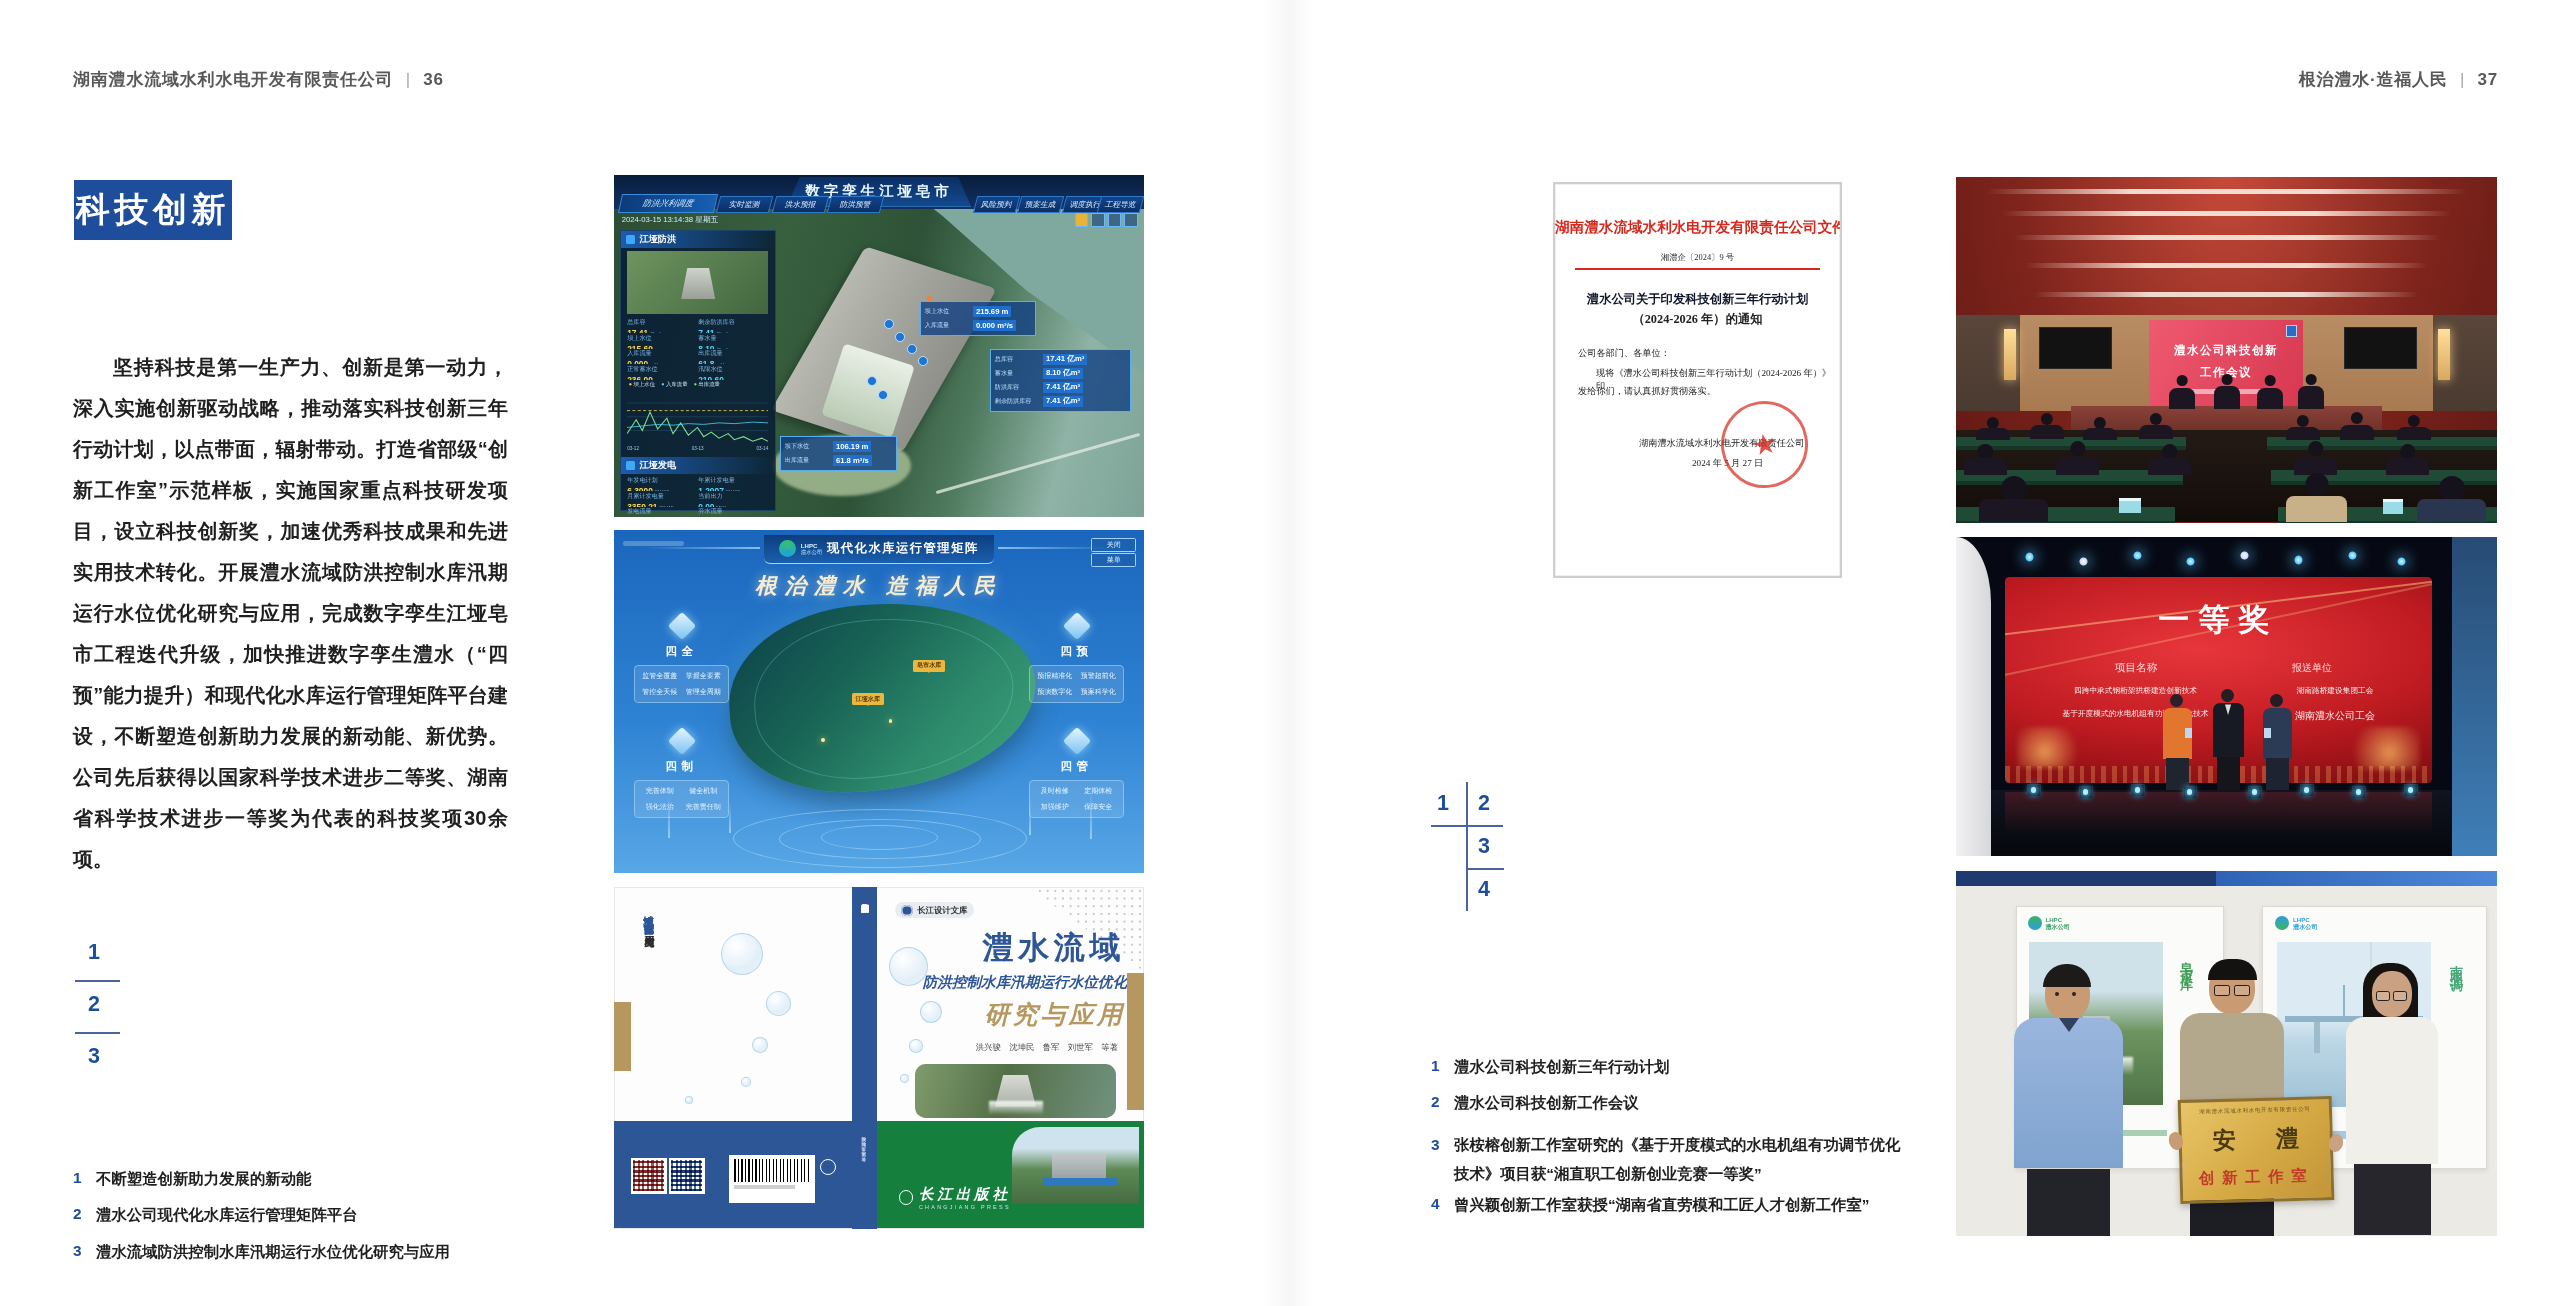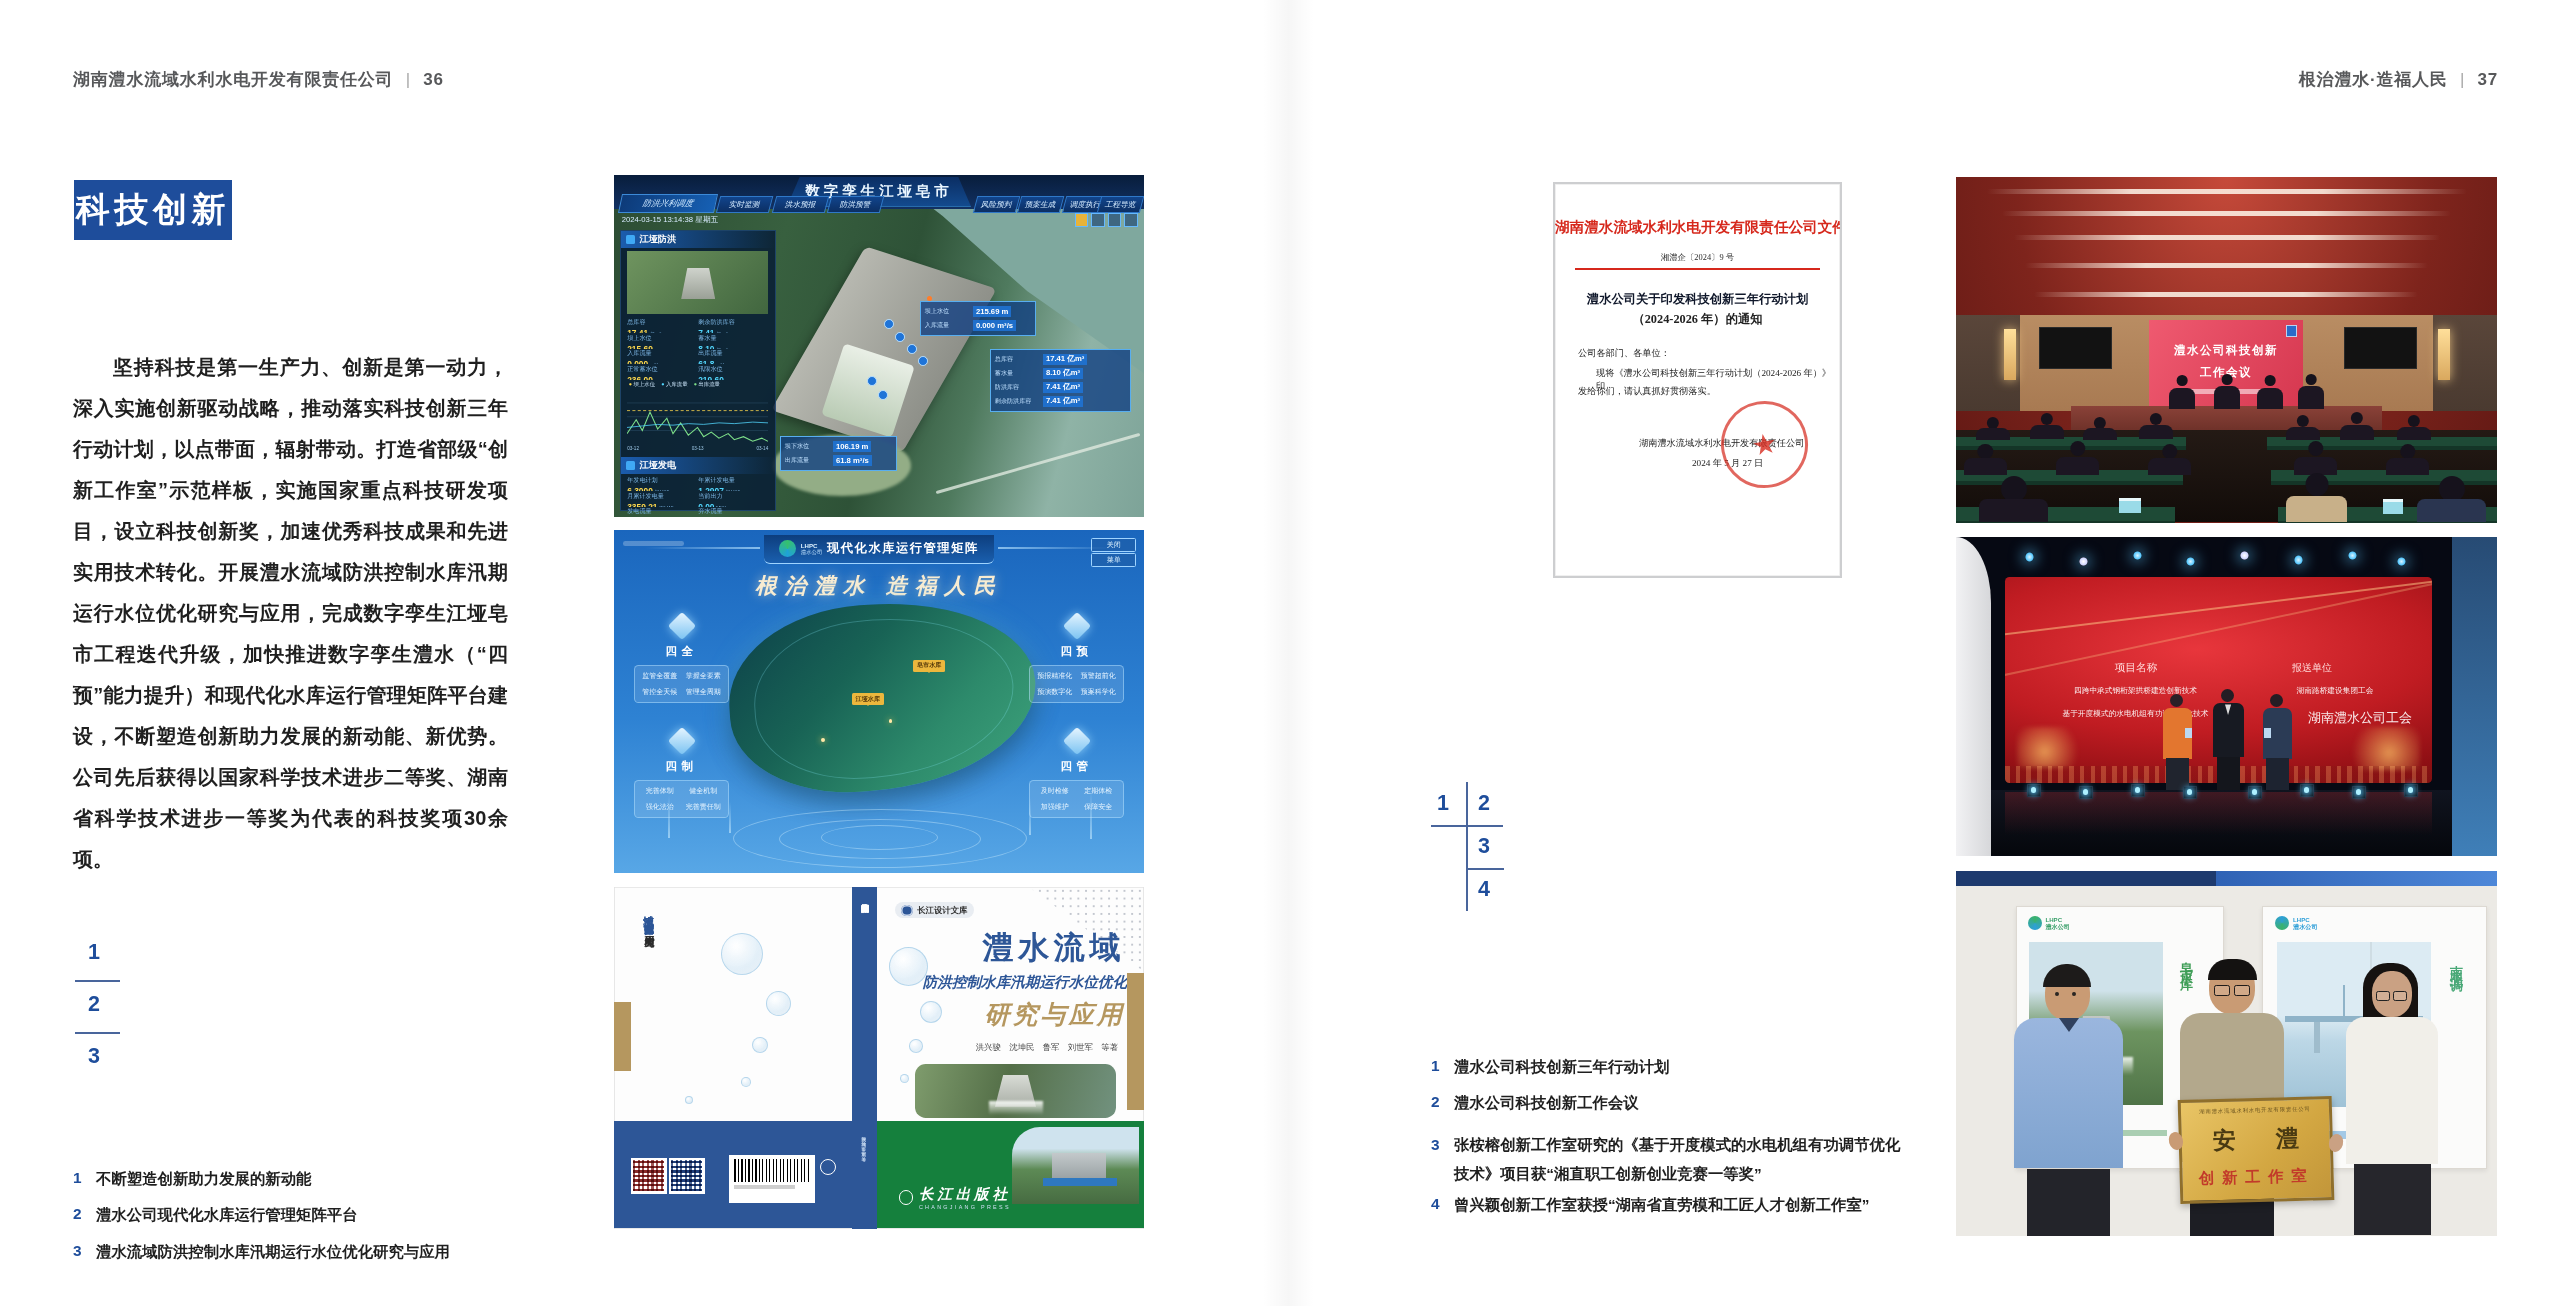--- a/index.html
+++ b/index.html
@@ -541,26 +541,27 @@
     <div class="aw-light" style="left:284px;top:14px;background:radial-gradient(#fff,#cfd6ff 55%,rgba(120,120,180,0) 75%);"></div>
     <div class="aw-light" style="left:338px;top:18.4px;"></div>
       <div class="aw-light" style="left:392px;top:14px;"></div>
       <div class="aw-light" style="left:441px;top:20px;"></div>
     <div class="abs" style="left:49px;top:40px;width:427px;height:206px;border-radius:4.6px;overflow:hidden;background:radial-gradient(120% 90% at 45% 35%,#e8363c 0%,#c01c22 45%,#8f0f14 75%,#6d090d 100%);">
       <div class="abs" style="left:-31px;top:28px;width:522px;height:1.5px;background:rgba(255,210,140,.5);transform:rotate(-7deg);"></div>
       <div class="abs" style="left:-31px;top:48px;width:522px;height:1.5px;background:rgba(255,210,140,.3);transform:rotate(-12deg);"></div>
       <div class="abs" style="left:12.3px;top:150px;width:69px;height:41px;background:radial-gradient(circle at 40% 60%,rgba(250,190,100,.75),rgba(250,190,100,0) 70%);filter:blur(2.3px);"></div>
       <div class="abs" style="left:338px;top:150px;width:77px;height:43px;background:radial-gradient(circle at 60% 60%,rgba(250,190,100,.75),rgba(250,190,100,0) 70%);filter:blur(2.3px);"></div>
       <div class="abs" style="left:0;bottom:0;width:100%;height:17px;background:repeating-linear-gradient(90deg,rgba(255,190,110,.28) 0 4.6px,rgba(120,30,20,.2) 4.6px 10.7px);"></div>
+      <div class="abs" style="left:0;top:21.5px;width:100%;text-align:center;font-size:31px;font-weight:700;color:#fff;letter-spacing:9.2px;">一等奖</div>
       <div class="abs" style="left:54px;top:84px;width:154px;text-align:center;font-size:10.7px;color:#ffd9d9;">项目名称</div>
       <div class="abs" style="left:230px;top:84px;width:154px;text-align:center;font-size:10px;color:#ffd9d9;">报送单位</div>
       <div class="abs" style="left:23px;top:109px;width:215px;text-align:center;font-size:7.7px;color:rgba(255,255,255,.92);">四跨中承式钢桁架拱桥建造创新技术</div>
       <div class="abs" style="left:23px;top:132px;width:215px;text-align:center;font-size:7.7px;color:rgba(255,255,255,.92);">基于开度模式的水电机组有功调节优化技术</div>
       <div class="abs" style="left:253px;top:109px;width:154px;text-align:center;font-size:7.7px;color:rgba(255,255,255,.92);">湖南路桥建设集团工会</div>
-      <div class="abs" style="left:253px;top:132px;width:154px;text-align:right;font-size:13px;color:rgba(255,255,255,.92);">湖南澧水公司工会</div>
+      <div class="abs" style="left:253px;top:132px;width:154px;text-align:center;font-size:10px;color:rgba(255,255,255,.92);">湖南澧水公司工会</div>
     </div>
     <div class="abs" style="left:206px;top:157px;width:31px;height:100px;">
       <span class="abs" style="left:8.4px;top:0;width:13px;height:13px;border-radius:50%;background:#2b2027;"></span>
       <span class="abs" style="left:0.8px;top:14px;width:29px;height:51px;border-radius:7px 7px 0 0;background:#e3762f;"></span>
       <span class="abs" style="left:3.8px;top:64px;width:23px;height:35px;background:#20242e;"></span>
       <span class="abs" style="left:23px;top:34px;width:7px;height:10px;background:#bcd9f2;"></span>
     </div>
     <div class="abs" style="left:256px;top:152px;width:32px;height:104px;">
       <span class="abs" style="left:9.2px;top:0;width:13px;height:13px;border-radius:50%;background:#241d24;"></span>
       <span class="abs" style="left:0.8px;top:14px;width:31px;height:54px;border-radius:7px 7px 0 0;background:#171a22;"></span>

